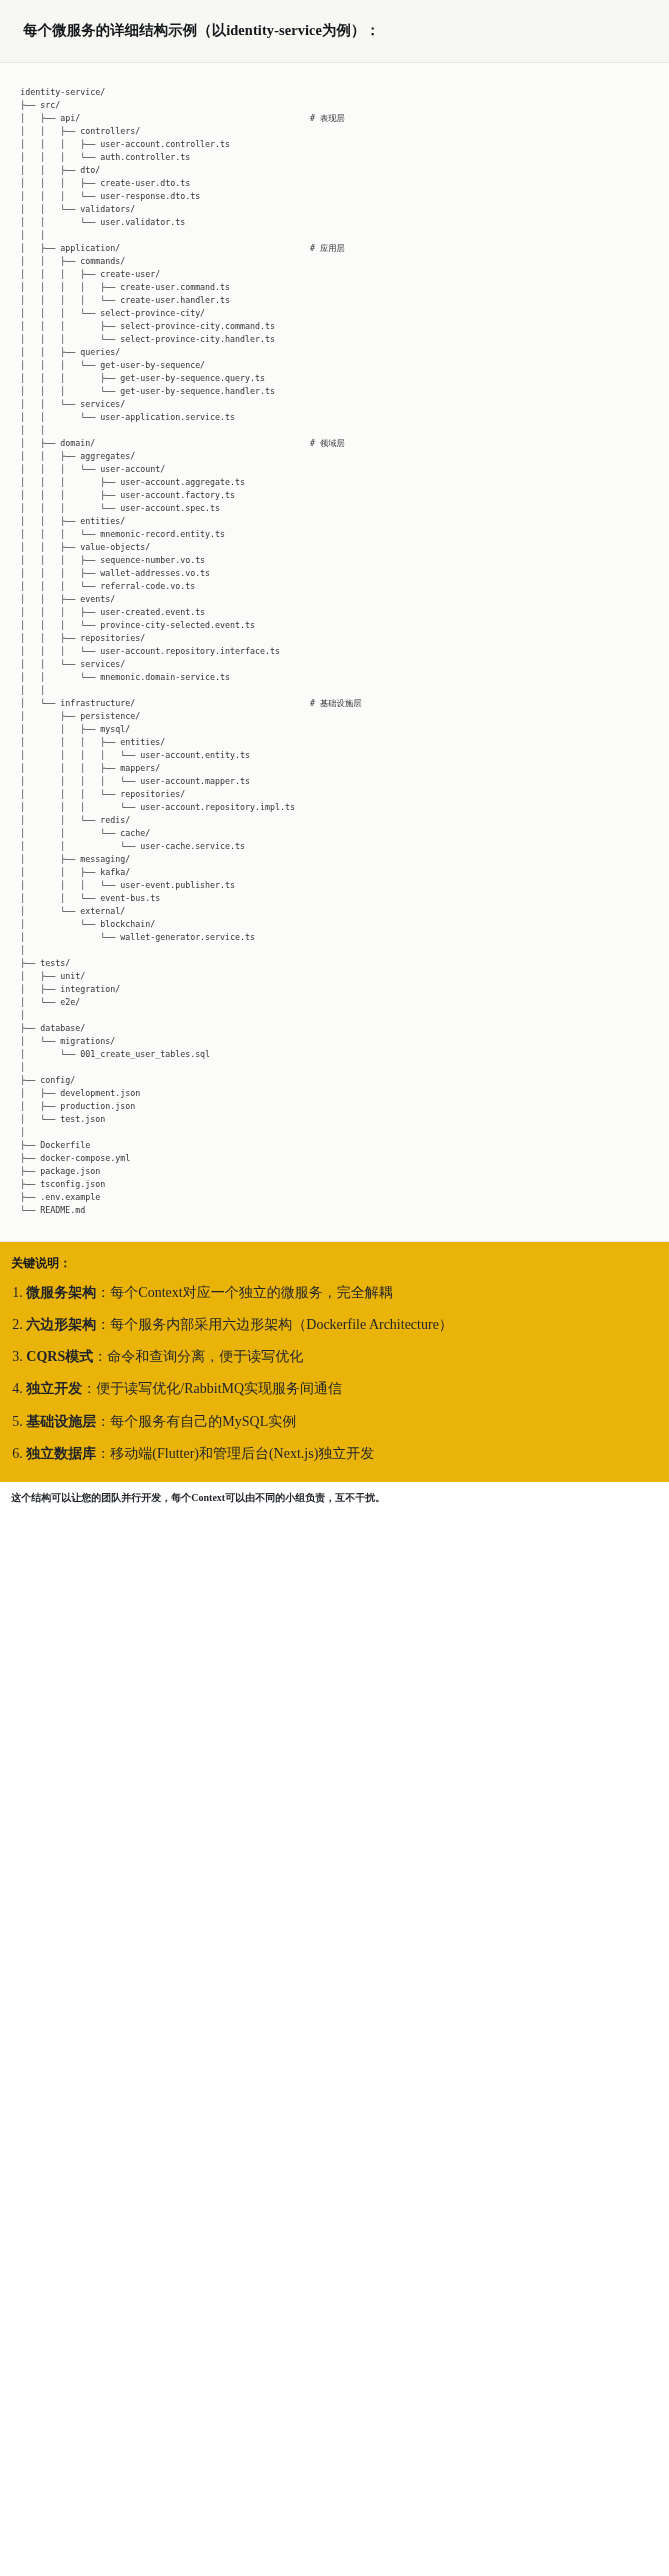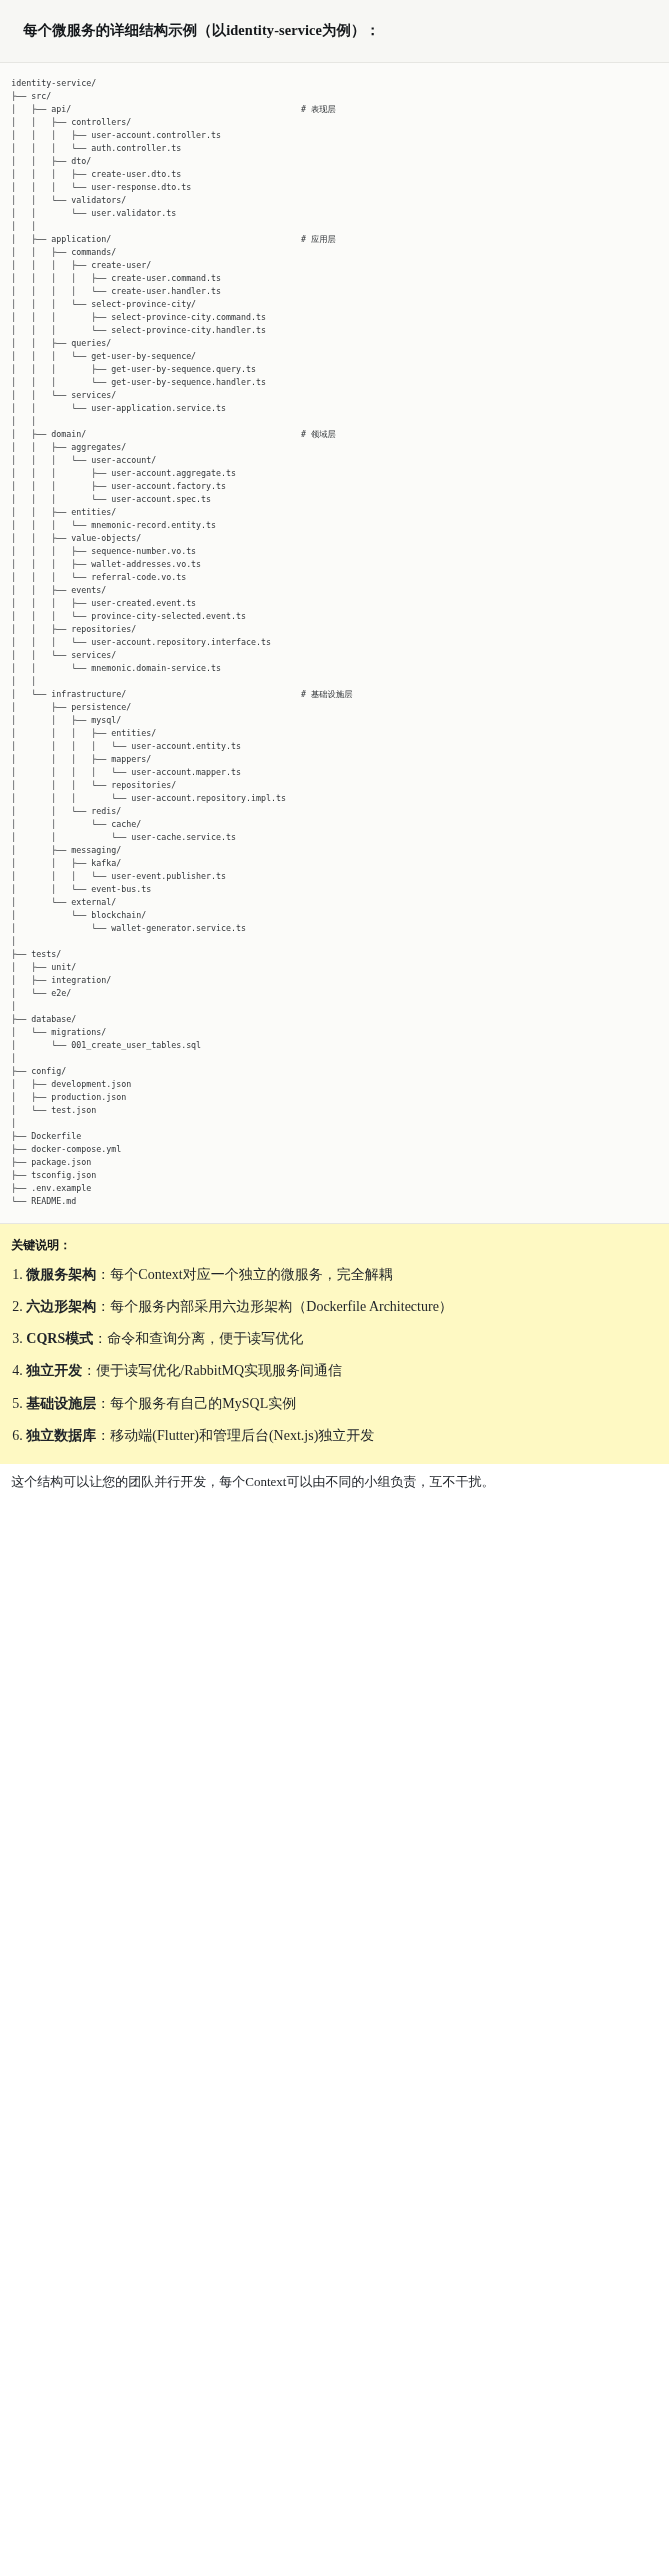--- a/index.html
+++ b/index.html
@@ -37,35 +37,35 @@
   }
 
   
   .tree-block {
     background: #fbfbf9;
     border-bottom: 0.6px solid #e6e6e2;
     padding: 13.8px 11.3px 15px 11.3px;
     box-sizing: border-box;
   }
   pre.tree {
-    margin: 0;
+    margin: 9px;
     font-family: "DejaVu Sans Mono", "Liberation Mono", monospace;
     font-size: 8.3px;
     line-height: 13px;
     color: #2f3337;
     white-space: pre;
     tab-size: 4;
   }
   pre.tree .cmt {
     color: #2f3337;
   }
 
   
   .notes-block {
-    background: #fef9c3;
+    background: #eab308;
     padding: 12.5px 11.3px 6.3px 11.3px;
     box-sizing: border-box;
   }
   .notes-title {
     font-family: "Liberation Serif", serif;
     font-weight: bold;
     font-size: 12px;
     color: #14171a;
     margin: 0 0 10px 0;
   }
@@ -78,25 +78,26 @@
   }
   ol.notes-list li {
     margin: 0 0 11.3px 0;
     line-height: 1.5;
   }
   ol.notes-list li .nlabel {
     font-weight: bold;
   }
   .closing {
     font-family: "Liberation Serif", serif;
-    font-size: 13px;
+    font-size: 10px;
     line-height: 1.55;
     color: #1f2328;
     margin: 8.8px 0 11.3px 0;
     padding: 0 11.3px;
+    font-weight: bold;
   }
 </style>
 </head>
 <body>
 
 <div class="page">
 
   <div class="heading-block">
     <h1 class="heading-title">每个微服务的详细结构示例（以identity-service为例）：</h1>
   </div>

